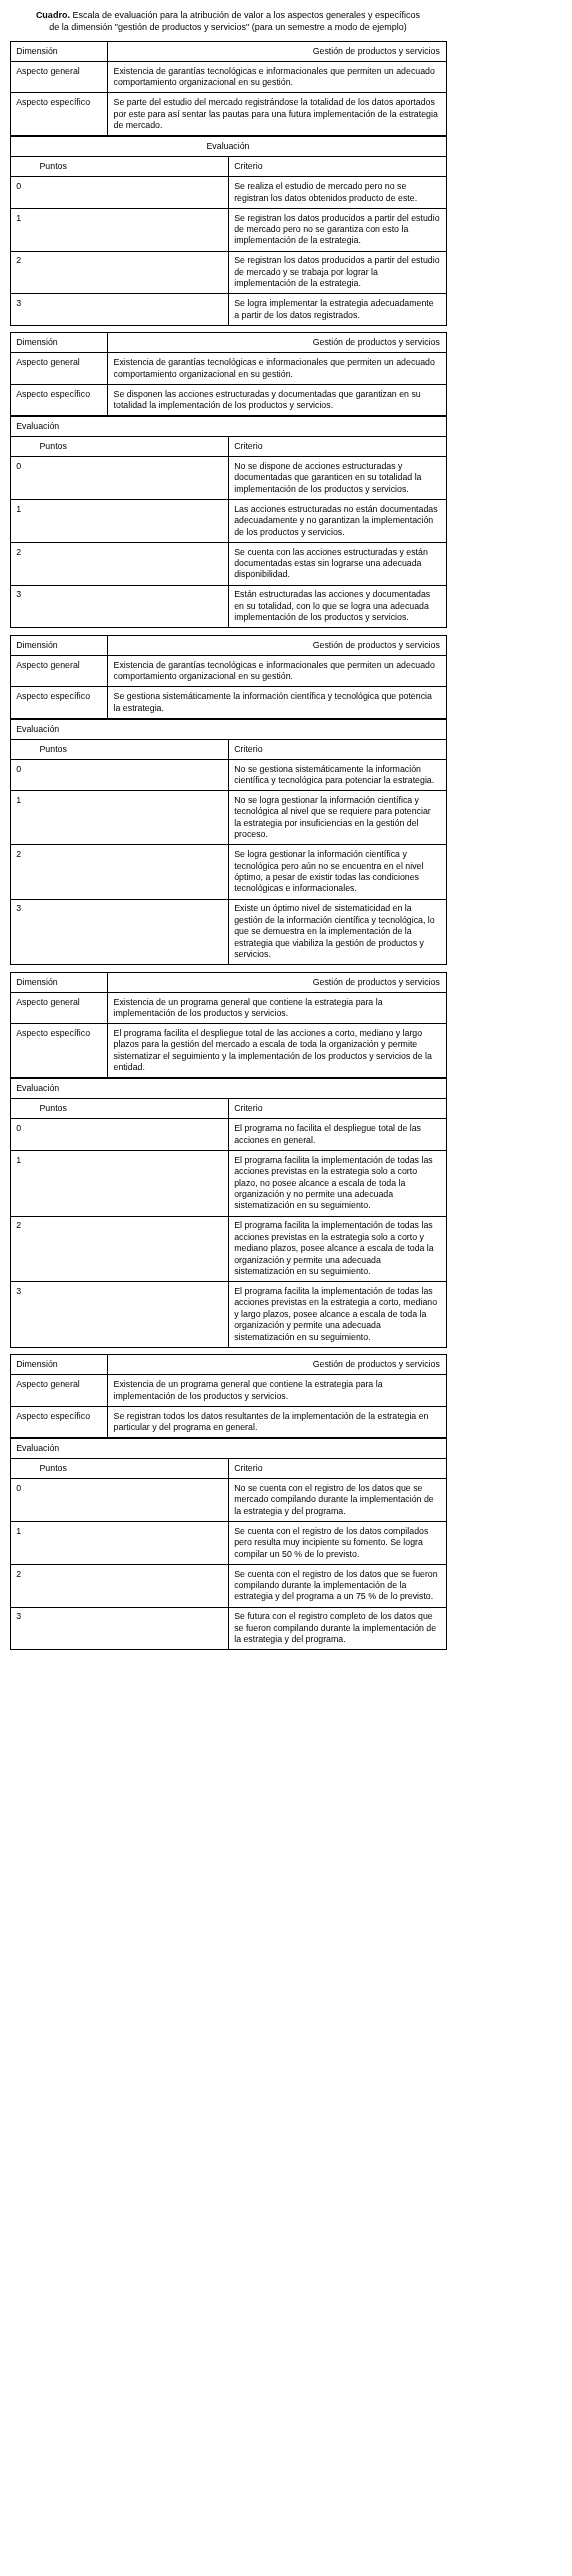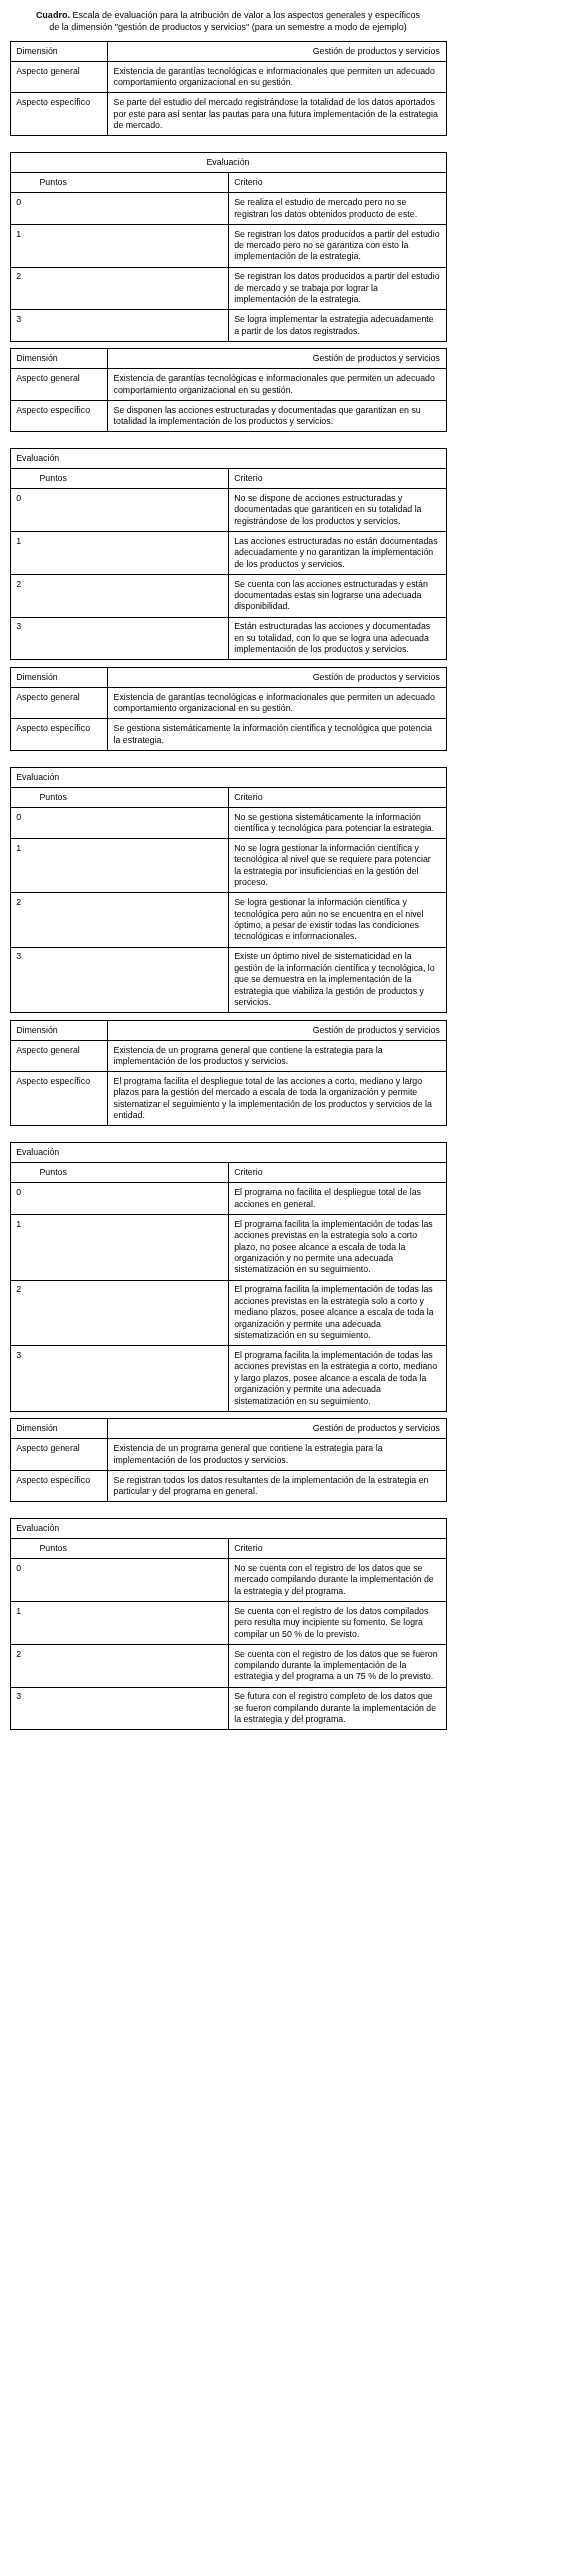--- a/index.html
+++ b/index.html
@@ -27,21 +27,21 @@
   .caption .normal {
     font-weight: normal;
   }
   table.block {
     width: 100%;
     border-collapse: collapse;
     table-layout: fixed;
     margin: 0;
   }
   table.block + table.block {
-    margin-top: 16px;
+    margin-top: 0;
   }
   .spacer {
     height: 6.6px;
   }
   td, th {
     border: 0.9px solid #000000;
     font-size: 8.8px;
     line-height: 11.4px;
     padding: 3.8px 5.7px;
     vertical-align: top;
@@ -147,21 +147,21 @@
     <tbody>
         <tr>
       <td colspan="2" class="evalbar">Evaluación</td>
     </tr>
     <tr>
       <td class="pts-crit">Puntos</td>
       <td class="center">Criterio</td>
     </tr>
     <tr>
       <td class="pts">0</td>
-      <td>No se dispone de acciones estructuradas y documentadas que garanticen en su totalidad la registrándose de los productos y servicios.</td>
+      <td>No se dispone de acciones estructuradas y documentadas que garanticen en su totalidad la implementación de los productos y servicios.</td>
     </tr>
     <tr>
       <td class="pts">1</td>
       <td>Las acciones estructuradas no están documentadas adecuadamente y no garantizan la implementación de los productos y servicios.</td>
     </tr>
     <tr>
       <td class="pts">2</td>
       <td>Se cuenta con las acciones estructuradas y están documentadas estas sin lograrse una adecuada disponibilidad.</td>
     </tr>
     <tr>

